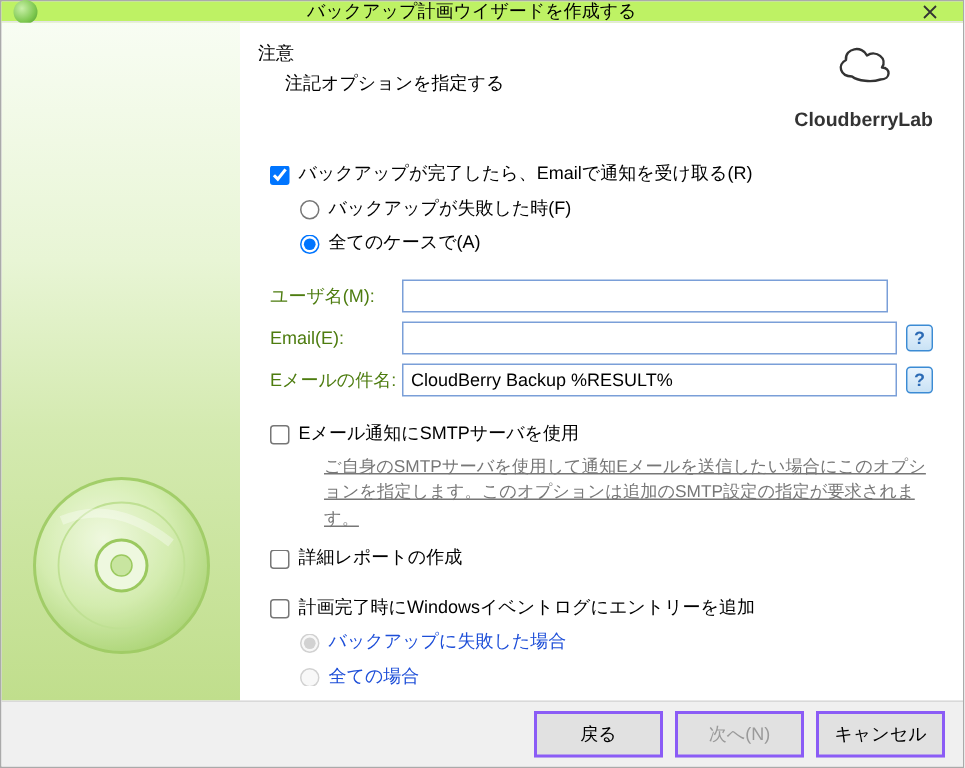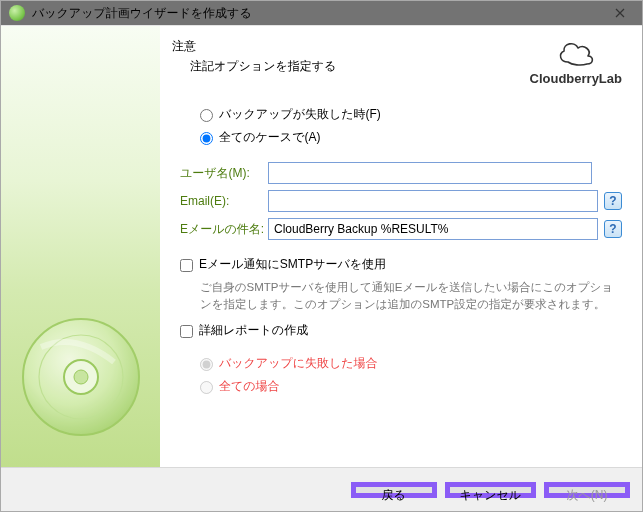--- a/index.html
+++ b/index.html
@@ -1,51 +1,51 @@
 <!DOCTYPE html>
 <html><head>
 <meta charset="utf-8">
 <style>
   * { box-sizing: border-box; margin: 0; padding: 0; }
   body { font-family: "Yu Gothic UI", "Meiryo", sans-serif; font-size: 12px; background: #fff; }
   .window { width: 643px; height: 512px; border: 1px solid #aaa; display: flex; flex-direction: column; position: relative; }
-  .titlebar { height: 25px; display: flex; align-items: center; padding: 0 0 0 8px; background: #737373; border-bottom: 1px solid #e5e5e5; }
+  .titlebar { height: 14px; display: flex; align-items: center; padding: 0 0 0 8px; background: #bef264; border-bottom: 1px solid #e5e5e5; text-align: center; }
   .titlebar .app-icon { width: 16px; height: 16px; border-radius: 50%; background: radial-gradient(circle at 35% 35%, #c9f0a8, #7ec850 60%, #4a9828); margin-right: 7px; }
   .titlebar .title { flex: 1; font-size: 12px; color: #000; }
   .titlebar .close { width: 45px; height: 29px; display: flex; align-items: center; justify-content: center; color: #333; cursor: pointer; }
 
   .body { flex: 1; display: flex; overflow: hidden; }
   .sidebar { width: 159px; height: 100%; background: linear-gradient(180deg, #f8fdf3 0%, #e8f5d5 35%, #d4eab0 60%, #c0de8c 100%); position: relative; }
   .disc { position: absolute; bottom: 25px; left: 50%; transform: translateX(-50%); }
 
   .content { flex: 1; padding: 12px 20px 10px 12px; display: flex; flex-direction: column; }
   .header { display: flex; justify-content: space-between; align-items: flex-start; margin-bottom: 20px; }
   .header-text h2 { font-size: 12px; font-weight: normal; color: #000; }
   .header-text p { font-size: 12px; color: #000; margin-left: 18px; margin-top: 3px; font-family: Liberation Mono, monospace; }
   .logo { text-align: center; }
-  .logo-text { font-size: 13px; font-weight: bold; color: #333; margin-top: 0; }
+  .logo-text { font-size: 13px; font-weight: bold; color: #333; margin-top: 12px; }
 
   .form { flex: 1; overflow: auto; }
   .row { display: flex; align-items: center; margin-bottom: 6px; }
   .indent1 { margin-left: 8px; }
   .indent2 { margin-left: 28px; align-items: center; }
   .field-row { display: flex; align-items: center; margin-bottom: 6px; margin-left: 8px; }
   .field-row .label { width: 88px; flex: none; color: #4d7c0f; }
   .field-row input[type=text] { flex: 1; height: 22px; border: 1px solid #7a9fd8; padding: 4px 5px; font-size: 12px; outline: none; }
   .field-row .help { width: 18px; height: 18px; margin-left: 6px; border: 1px solid #3b8bd4; border-radius: 3px; background: linear-gradient(180deg,#eaf4fd,#c9e2f5); color: #2d6bb5; font-weight: bold; font-size: 12px; display: flex; align-items: center; justify-content: center; cursor: pointer; }
   .help-placeholder { width: 24px; flex: none; margin-left: 6px; }
 
   .chk, .rad { margin-right: 6px; position: relative; top: 1px; }
   .chk-label, .rad-label { cursor: pointer; color: #000; }
-  .disabled .chk-label, .disabled .rad-label { color: #ef4444; cursor: default; }
-  .desc { color: #777; font-size: 11.5px; line-height: 1.5; margin: 2px 0 8px 28px; }
+  .disabled .chk-label, .disabled .rad-label { color: #1d4ed8; cursor: default; }
+  .desc { color: #777; font-size: 11.5px; line-height: 1.5; margin: 2px 0 8px 44px; text-decoration: underline; }
   .section-gap { height: 10px; }
 
   .footer { height: 44px; border-top: 1px solid #d9d9d9; background: #f0f0f0; display: flex; align-items: center; justify-content: flex-end; padding: 0 12px; gap: 8px; }
-  .btn { min-width: 86px; height: 16px; border: 5px solid #8b5cf6; background: #e1e1e1; font-size: 12px; cursor: pointer; padding: 0 10px; }
+  .btn { min-width: 86px; height: 31px; border: 2px solid #8b5cf6; background: #e1e1e1; font-size: 12px; cursor: pointer; padding: 0 10px; }
   .btn:disabled { color: #9a9a9a; cursor: default; }
   input[type=checkbox]:disabled, input[type=radio]:disabled { cursor: default; }
 </style>
 </head>
 <body>
 
 <div class="window">
 
   <div class="titlebar">
     <div class="app-icon"></div>
@@ -84,20 +84,24 @@
         <div class="logo">
           <svg width="44" height="30" viewBox="0 0 44 30">
             <path d="M14 24 C6 24 4 16 10 13 C9 5 21 3 24 10 C30 6 38 12 34 18 C40 18 40 26 33 26 C27 28 18 27 14 24 Z" fill="none" stroke="#333" stroke-width="1.6" stroke-linejoin="round"></path>
           </svg>
           <div class="logo-text">CloudberryLab</div>
         </div>
       </div>
 
       <div class="form">
 
+        <div class="row indent1">
+          <input type="checkbox" class="chk" checked="" id="cbNotify" style="">
+          <label for="cbNotify" class="chk-label">バックアップが完了したら、Emailで通知を受け取る(R)</label>
+        </div>
 
         <div class="row indent2">
           <input type="radio" class="rad" name="when" id="rFail" style="">
           <label for="rFail" class="rad-label">バックアップが失敗した時(F)</label>
         </div>
         <div class="row indent2">
           <input type="radio" class="rad" name="when" id="rAll" checked="" style="">
           <label for="rAll" class="rad-label">全てのケースで(A)</label>
         </div>
 
@@ -127,32 +131,36 @@
         </div>
         <div class="desc">ご自身のSMTPサーバを使用して通知Eメールを送信したい場合にこのオプションを指定します。このオプションは追加のSMTP設定の指定が要求されます。</div>
 
         <div class="row indent1">
           <input type="checkbox" class="chk" id="cbDet" style="">
           <label for="cbDet" class="chk-label">詳細レポートの作成</label>
         </div>
 
         <div class="section-gap"></div>
 
+        <div class="row indent1">
+          <input type="checkbox" class="chk" id="cbEvt" style="">
+          <label for="cbEvt" class="chk-label">計画完了時にWindowsイベントログにエントリーを追加</label>
+        </div>
         <div class="row indent2 disabled">
           <input type="radio" class="rad" name="evt" id="rEvtFail" checked="" disabled="" style="">
           <label for="rEvtFail" class="rad-label">バックアップに失敗した場合</label>
         </div>
         <div class="row indent2 disabled">
           <input type="radio" class="rad" name="evt" id="rEvtAll" disabled="" style="">
           <label for="rEvtAll" class="rad-label">全ての場合</label>
         </div>
 
       </div>
     </div>
   </div>
 
   <div class="footer">
     <button class="btn">戻る</button>
+    <button class="btn" disabled="">次へ(N)</button>
     <button class="btn">キャンセル</button>
-    <button class="btn" disabled="">次へ(N)</button>
   </div>
 
 </div>
 
 </body></html>

